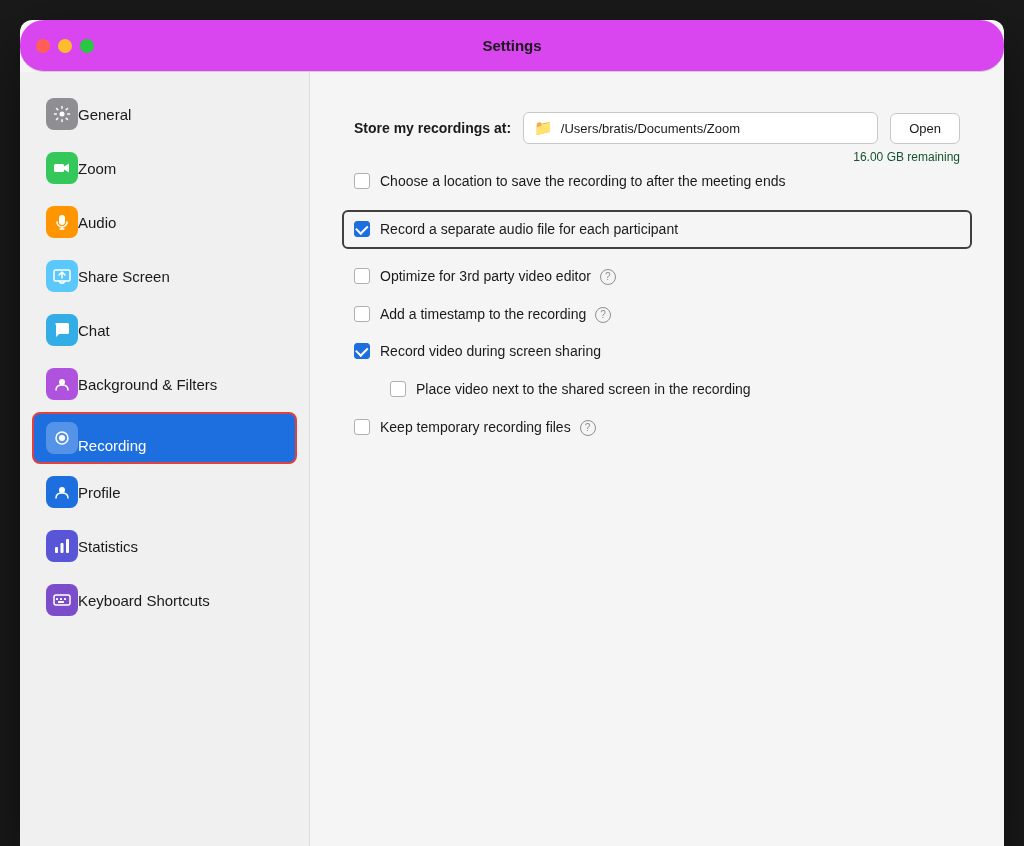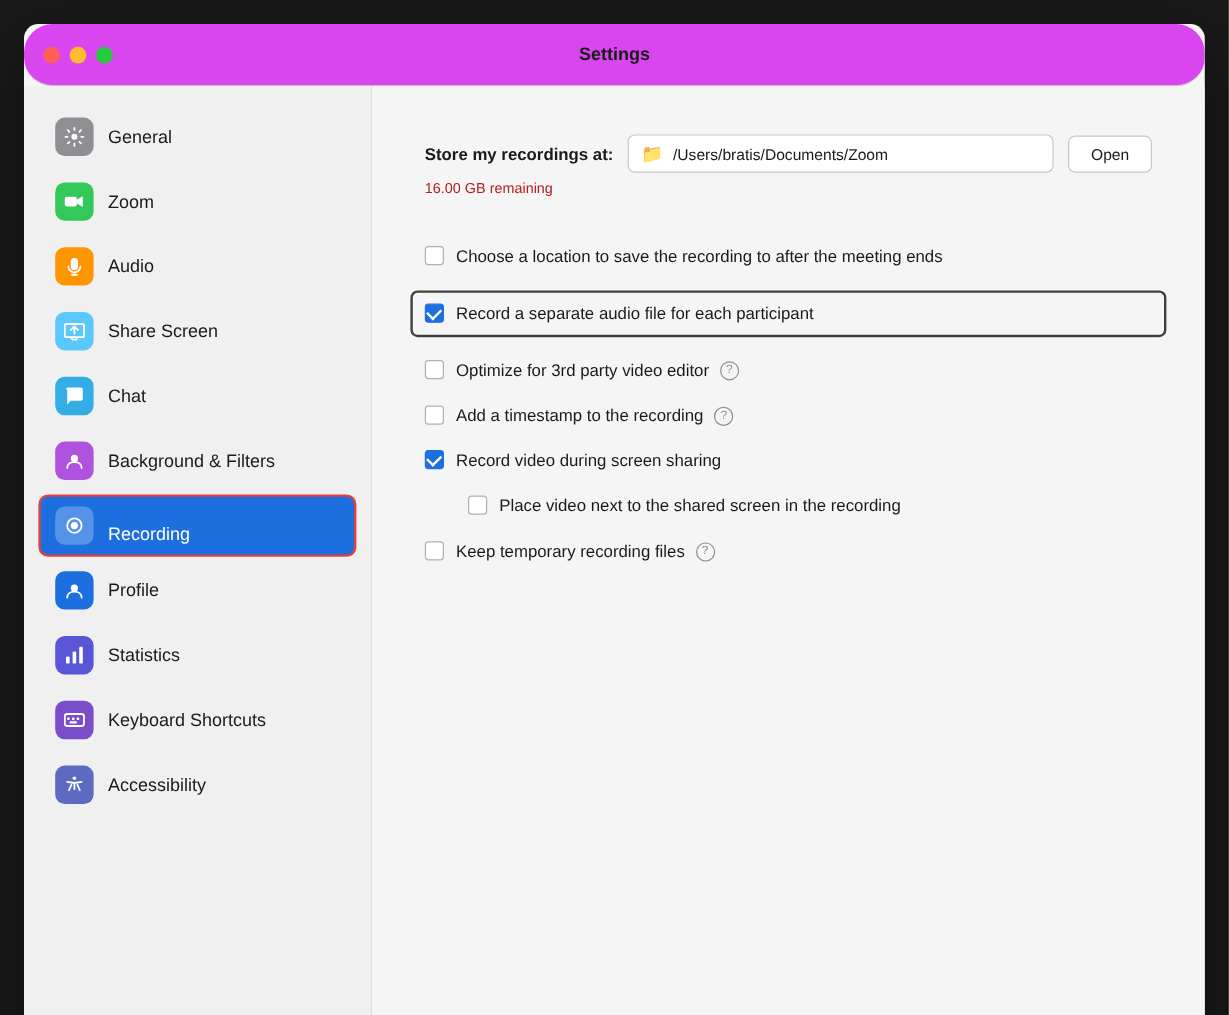--- a/index.html
+++ b/index.html
@@ -62,21 +62,20 @@
       width: 290px;
       background: #f0f0f0;
       border-right: 1px solid #ddd;
       padding: 16px 12px;
       flex-shrink: 0;
       overflow-y: auto;
     }
     .sidebar-item {
       display: flex;
       align-items: center;
-      gap: 12px;
       padding: 10px 14px;
       border-radius: 8px;
       cursor: pointer;
       margin-bottom: 2px;
     }
     .sidebar-item.active {
       background: #1d6fe0;
     }
     .sidebar-item.active .sidebar-label {
       color: #ffffff;
@@ -147,22 +146,23 @@
       border-radius: 6px;
       padding: 7px 18px;
       font-size: 13px;
       font-weight: 500;
       color: #1a1a1a;
       cursor: pointer;
       white-space: nowrap;
     }
     .storage-info {
       font-size: 12px;
-      color: #b91c1c;
-      margin-bottom: 40px;
+      color: #14532d;
+      margin-bottom: 8px;
+      text-align: right;
     }
     .option-row {
       display: flex;
       align-items: flex-start;
       gap: 10px;
       margin-bottom: 18px;
     }
     .option-row.highlighted {
       border: 2px solid #404040;
       border-radius: 6px;
@@ -338,29 +338,20 @@
             <rect x="1" y="4" width="16" height="10" rx="2" stroke="white" stroke-width="1.5" fill="none"></rect>
             <rect x="3" y="7" width="2" height="2" rx="0.5" fill="white"></rect>
             <rect x="7" y="7" width="2" height="2" rx="0.5" fill="white"></rect>
             <rect x="11" y="7" width="2" height="2" rx="0.5" fill="white"></rect>
             <rect x="5" y="10" width="6" height="2" rx="0.5" fill="white"></rect>
           </svg>
         </div>
         <span class="sidebar-label">Keyboard Shortcuts</span>
       </div>
 
-      <div class="sidebar-item">
-        <div class="sidebar-icon icon-blue-acc">
-          <svg width="18" height="18" viewBox="0 0 18 18" fill="none" class="svg-icon">
-            <circle cx="9" cy="3.5" r="1.5" fill="white"></circle>
-            <path d="M3 6.5l6 1 6-1M9 7.5v5M6.5 9l-2 4.5M11.5 9l2 4.5" stroke="white" stroke-width="1.5" stroke-linecap="round"></path>
-          </svg>
-        </div>
-        <span class="sidebar-label">Accessibility</span>
-      </div>
 
     </div>
 
     <div class="main">
 
       <div class="store-row">
         <span class="store-label">Store my recordings at:</span>
         <div class="path-field">
           <span class="folder-icon-inline">📁</span>
           <span>/Users/bratis/Documents/Zoom</span>

